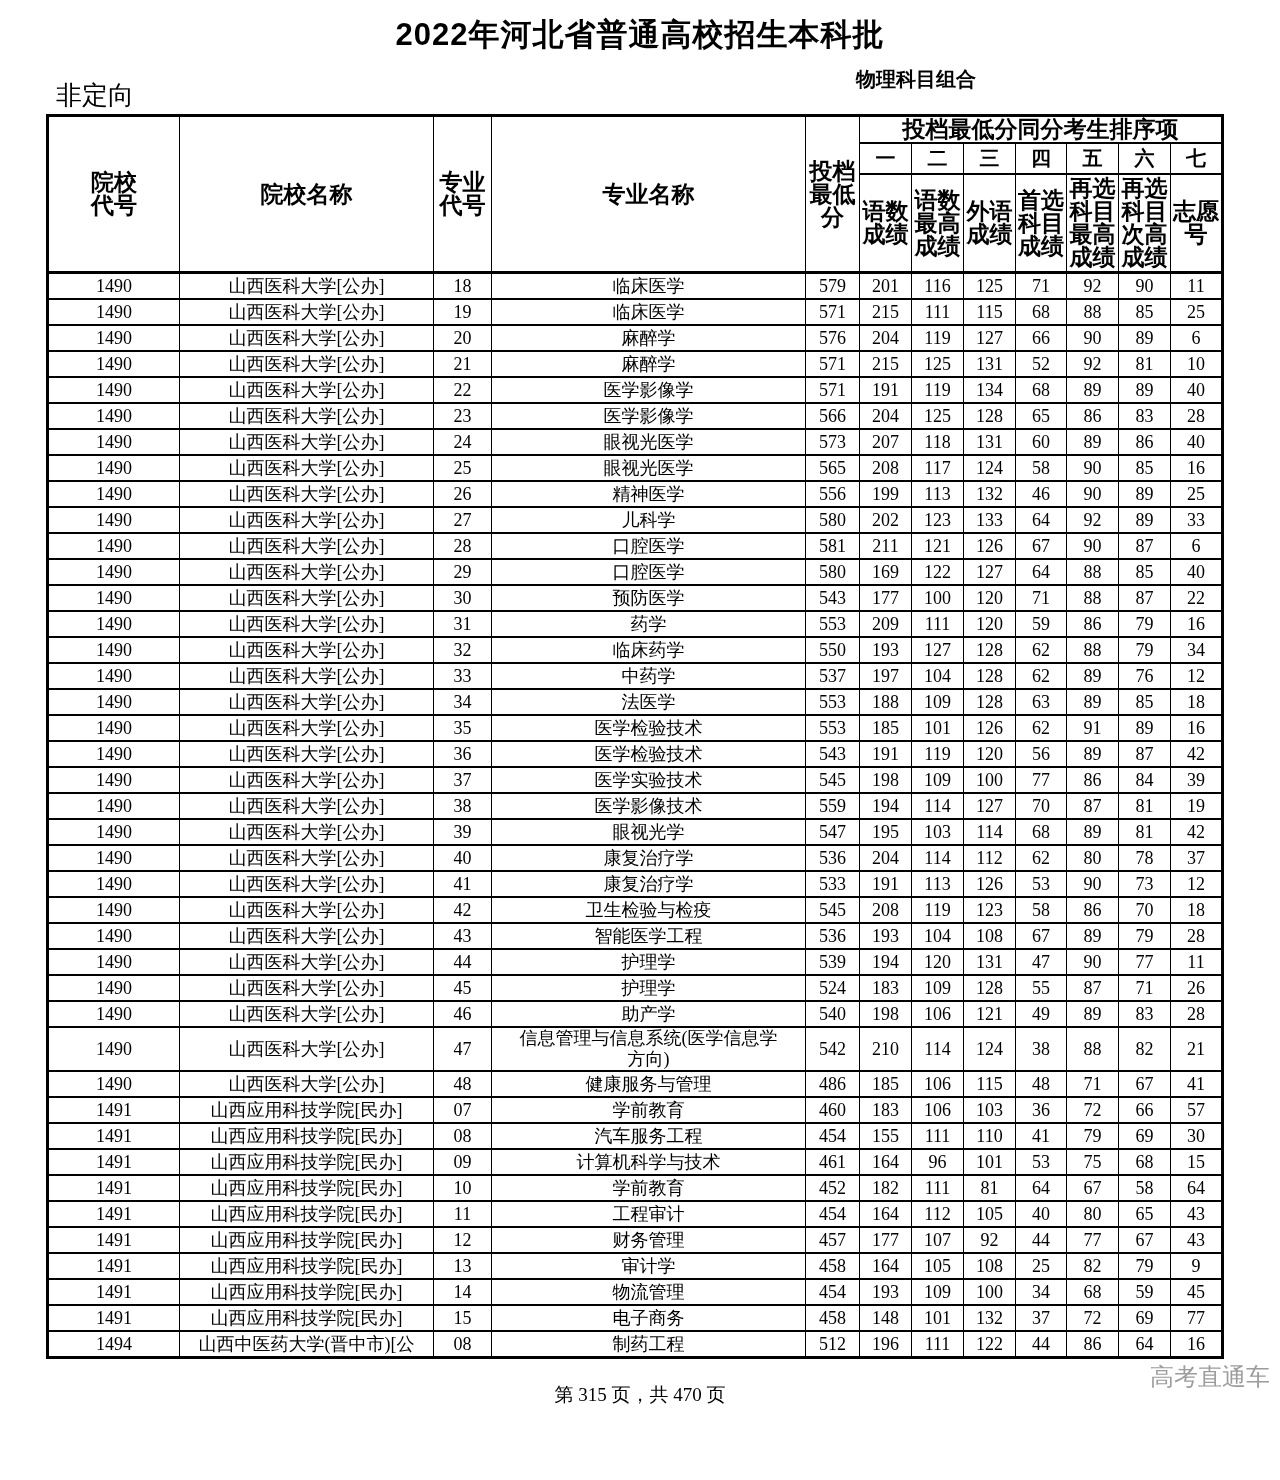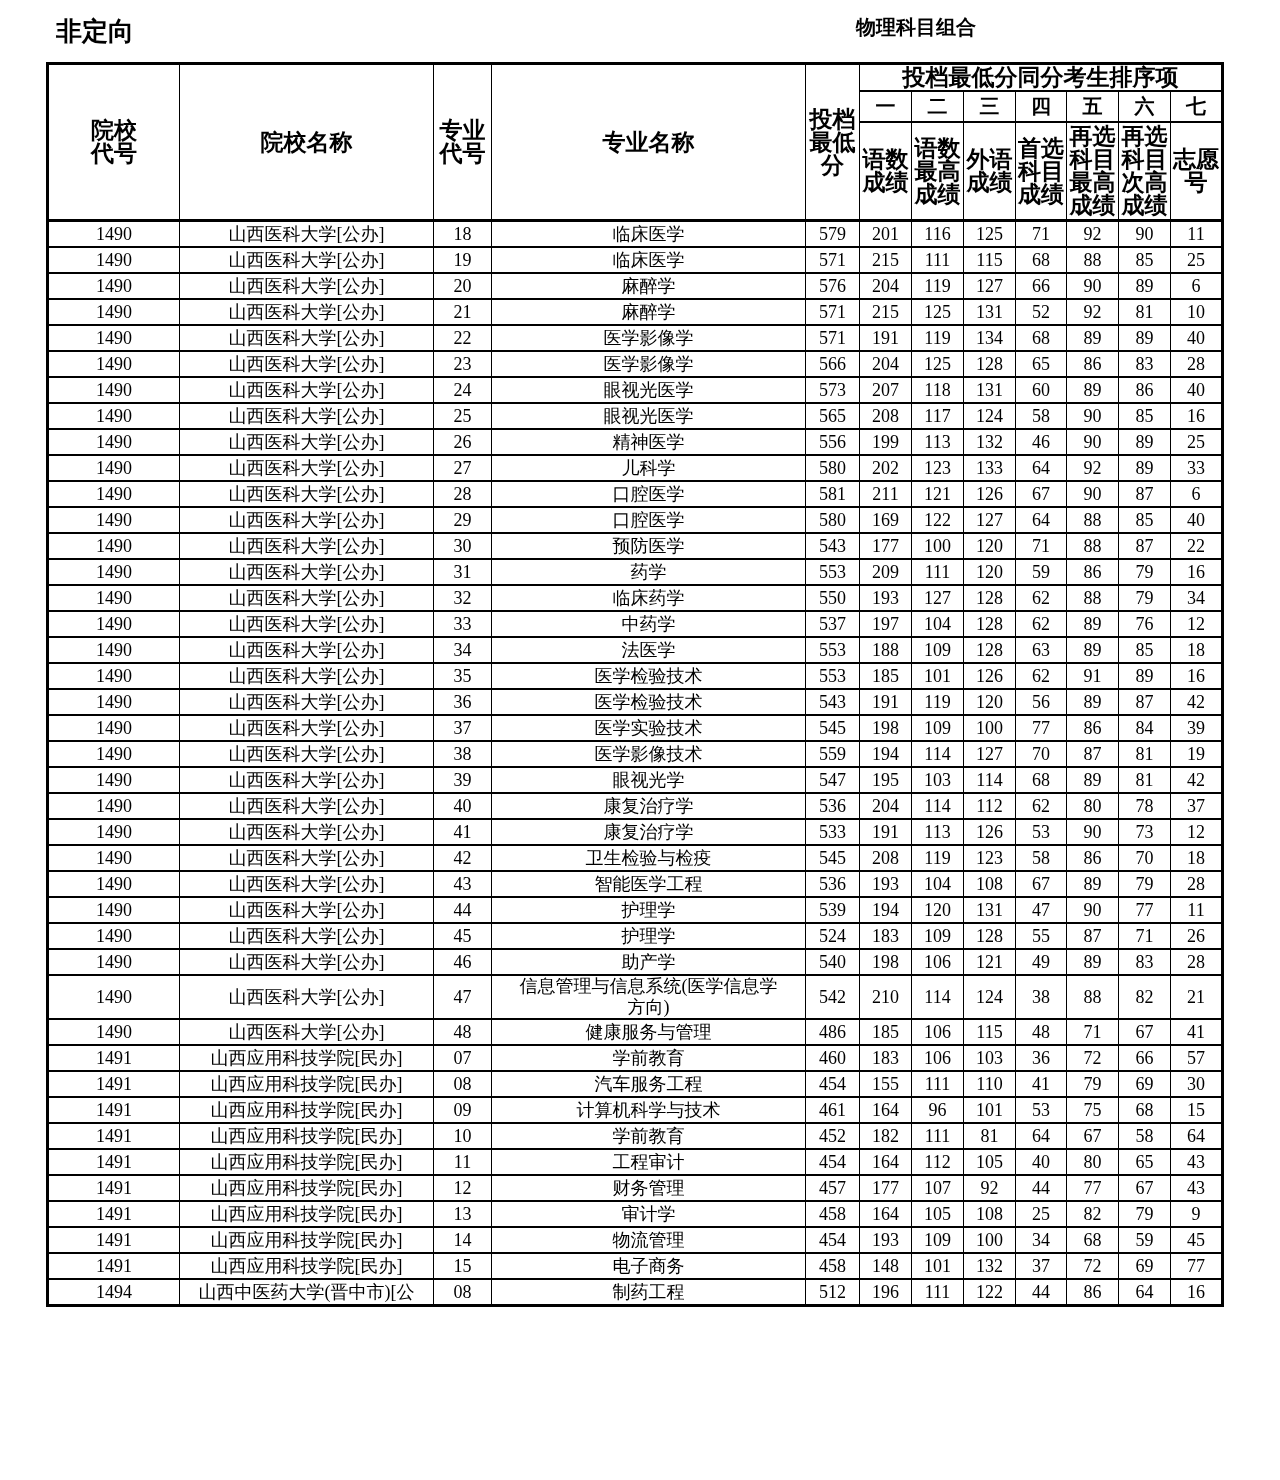--- a/index.html
+++ b/index.html
@@ -12,21 +12,21 @@
   }
   .page { width: 1280px; }
 
   .title-block { margin-top: 14px; text-align: center; }
   .title-line {
     font-size: 31px; font-weight: bold; line-height: 42px;
     letter-spacing: 1px;
   }
 
   .subheader { position: relative; height: 34px; margin-top: 10px; }
-  .subheader .label-left  { position: absolute; left: 56px;  top: 0; font-size: 26px; font-weight: bold; }
+  .subheader .label-left  { position: absolute; left: 56px;  top: 12px; font-size: 26px; font-weight: normal; }
   .subheader .label-right { position: absolute; left: 856px; top: 0; font-size: 20px; font-weight: bold; }
 
   table.admission {
     border-collapse: collapse;
     table-layout: fixed;
     margin: 14px 0 0 46px;
     width: 1175px;
     border: 3px solid #000;
   }
   table.admission th, table.admission td {
@@ -68,20 +68,21 @@
     text-align: center; font-size: 19px;
     font-family: "Liberation Serif", "DejaVu Serif", serif;
   }
 </style>
 </head>
 <body>
 
 <div class="page">
 
   <div class="title-block">
+    <div class="title-line">2022年河北省普通高校招生本科批</div>
   </div>
 
   <div class="subheader">
     <span class="label-left">非定向</span>
     <span class="label-right">物理科目组合</span>
   </div>
 
   <table class="admission">
     <colgroup>
       <col style="width:132px">
@@ -714,14 +715,18 @@
           <td>111</td>
           <td>122</td>
           <td>44</td>
           <td>86</td>
           <td>64</td>
           <td>16</td>
         </tr>
       </tbody>
   </table>
 
+  <div class="footer">
+    <div class="watermark">高考直通车</div>
+    <div class="pagenum">第 315 页，共 470 页</div>
+  </div>
 
 </div>
 
 </body></html>

